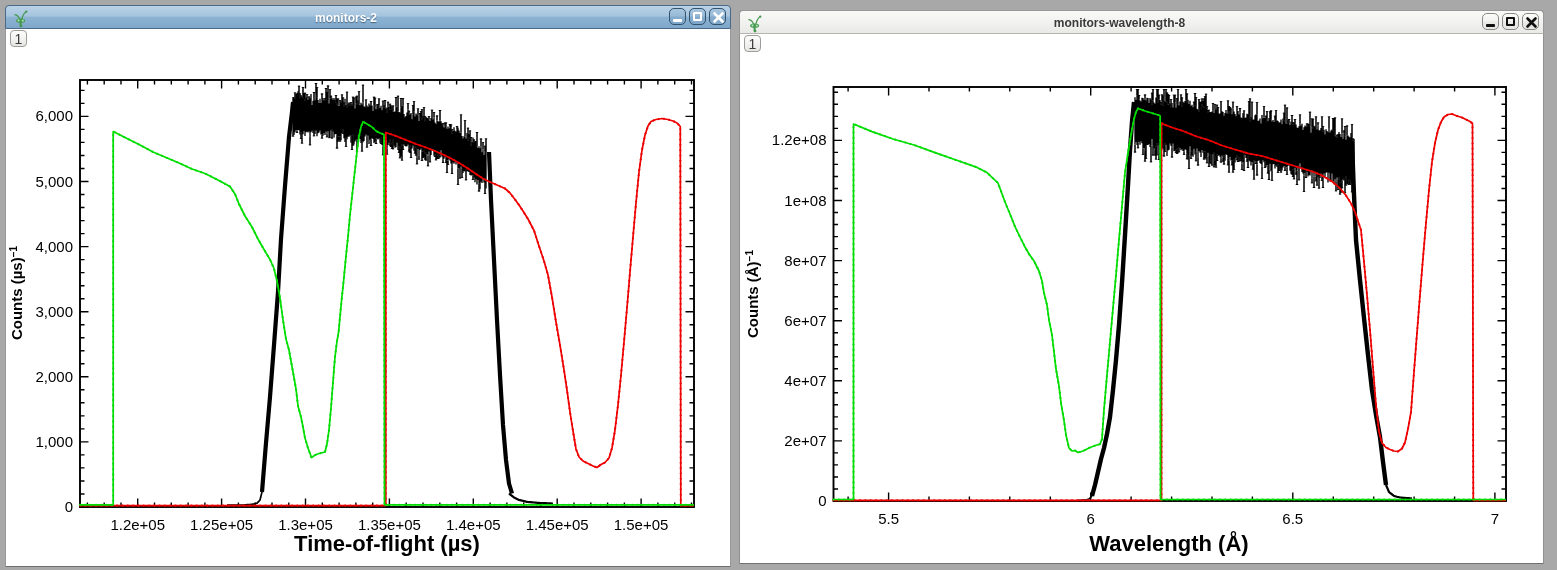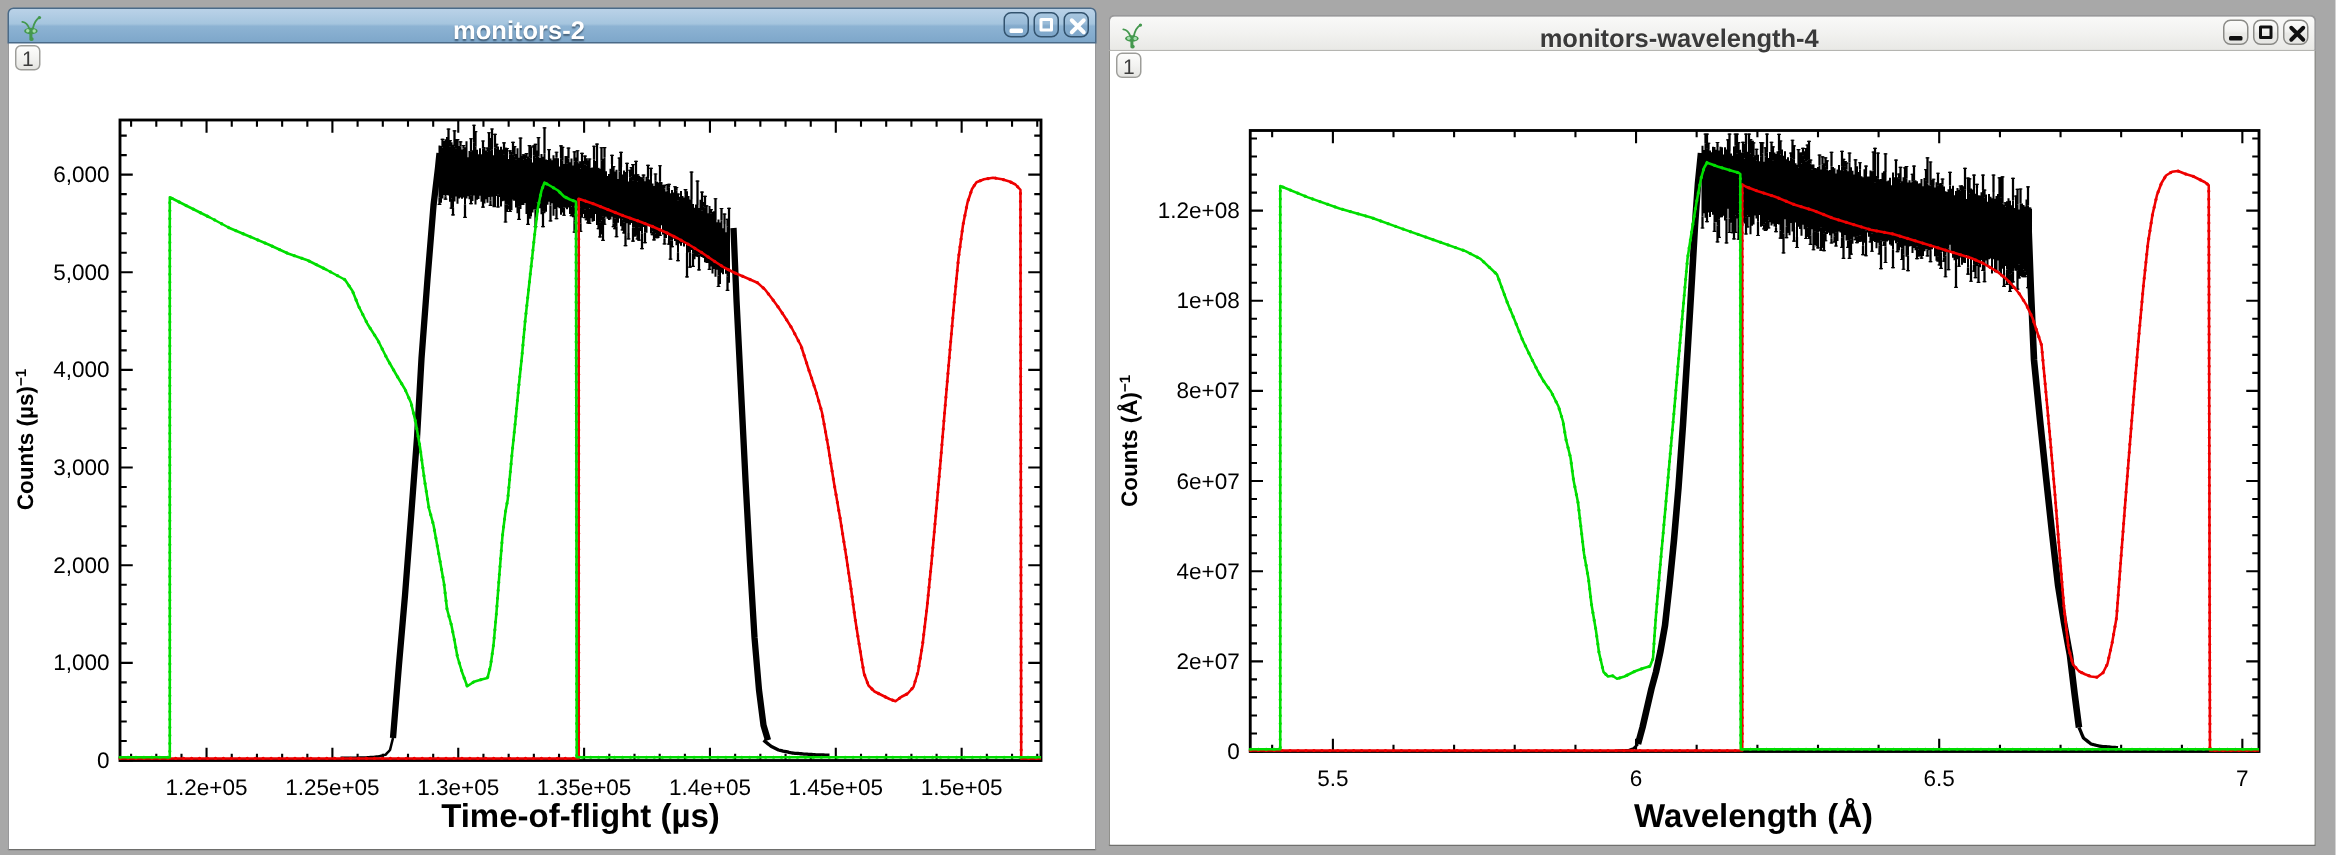--- a/index.html
+++ b/index.html
@@ -1,17 +1,17 @@
 <!DOCTYPE html>
 <html><head><meta charset="utf-8"><style>
 *{margin:0;padding:0;box-sizing:border-box}
 body{width:1557px;height:570px;background:#a8a8a8;font-family:"Liberation Sans",sans-serif;position:relative;overflow:hidden}
 .win{position:absolute;border-radius:4px 4px 1px 1px}
 .tbar{position:absolute;left:-1px;right:-1px;top:-1px;height:24px;border-radius:4px 4px 0 0;display:flex;align-items:center}
-.ttl{position:absolute;left:0;right:44px;top:4.5px;text-align:center;font-size:17px;font-weight:bold}
+.ttl{position:absolute;left:0;right:44px;top:4.5px;text-align:center;font-size:12px;font-weight:bold}
 .btns{position:absolute;right:4px;top:2px;display:flex}
 </style></head><body>
 <div class="win" style="left:5px;top:5px;width:726px;height:562px;background:#fff;border:1px solid #98989a;border-bottom-color:#6e6e6c">
   <div class="tbar" style="background:linear-gradient(180deg,#bad2e8 0%,#a5c5de 45%,#8db3d3 52%,#7ea7ca 100%);border:1px solid #4a6a88">
     <span style="position:absolute;left:8px;top:4px"><svg width="14" height="18" viewBox="0 0 14 18">
 <g fill="none" stroke="#44984e" stroke-width="1.25" stroke-linecap="round">
 <path d="M5.6 9.2 C4.6 6.4 3.2 4.9 0.9 4.6"></path>
 <path d="M7.9 9 C8.6 5.8 10.1 3 12.2 1.7"></path>
 </g>
 <circle cx="12.3" cy="1.7" r="1.1" fill="#44984e"></circle>
@@ -47,21 +47,21 @@
 <path d="M5.6 9.2 C4.6 6.4 3.2 4.9 0.9 4.6"></path>
 <path d="M7.9 9 C8.6 5.8 10.1 3 12.2 1.7"></path>
 </g>
 <circle cx="12.3" cy="1.7" r="1.1" fill="#44984e"></circle>
 <ellipse cx="6.6" cy="10.7" rx="4.5" ry="2.15" fill="#44984e"></ellipse>
 <circle cx="4.5" cy="10.5" r="1.15" fill="#a5dcae"></circle>
 <circle cx="8.8" cy="10.7" r="1.15" fill="#a5dcae"></circle>
 <path d="M6.6 12.6 L6.6 16.2" stroke="#44984e" stroke-width="2" stroke-linecap="round" fill="none"></path>
 <circle cx="7.2" cy="16" r="1.25" fill="#44984e"></circle>
 </svg></span>
-    <span class="ttl" style="color:#3a3a3a;text-shadow:0 1px 0 rgba(255,255,255,0.6)">monitors-wavelength-4</span>
+    <span class="ttl" style="color:#3a3a3a;text-shadow:0 1px 0 rgba(255,255,255,0.6)">monitors-wavelength-8</span>
     <span class="btns">
         <span style="position:relative;width:17px;height:17px;border:1px solid #8a8a86;border-radius:5px;background:linear-gradient(180deg,#fbfbfa 0%,#f2f2f0 45%,#e9e9e6 55%,#e6e6e3 100%);margin-left:3px;display:inline-block;">
           <span style="position:absolute;left:3px;right:3px;bottom:2.5px;height:3px;background:#101010;border-radius:1px"></span>
         </span>
         <span style="position:relative;width:17px;height:17px;border:1px solid #8a8a86;border-radius:5px;background:linear-gradient(180deg,#fbfbfa 0%,#f2f2f0 45%,#e9e9e6 55%,#e6e6e3 100%);margin-left:3px;display:inline-block;">
           <span style="position:absolute;left:3px;right:3px;top:3px;bottom:3px;border:2px solid #101010;border-radius:1px"></span>
         </span>
         <span style="position:relative;width:17px;height:17px;border:1px solid #8a8a86;border-radius:5px;background:linear-gradient(180deg,#fbfbfa 0%,#f2f2f0 45%,#e9e9e6 55%,#e6e6e3 100%);margin-left:3px;display:inline-block;">
           <svg width="17" height="17" style="position:absolute;left:0;top:0">
             <path d="M4.5 4.5 L12.5 12.5 M12.5 4.5 L4.5 12.5" stroke="#101010" stroke-width="2.6" stroke-linecap="round"></path>

